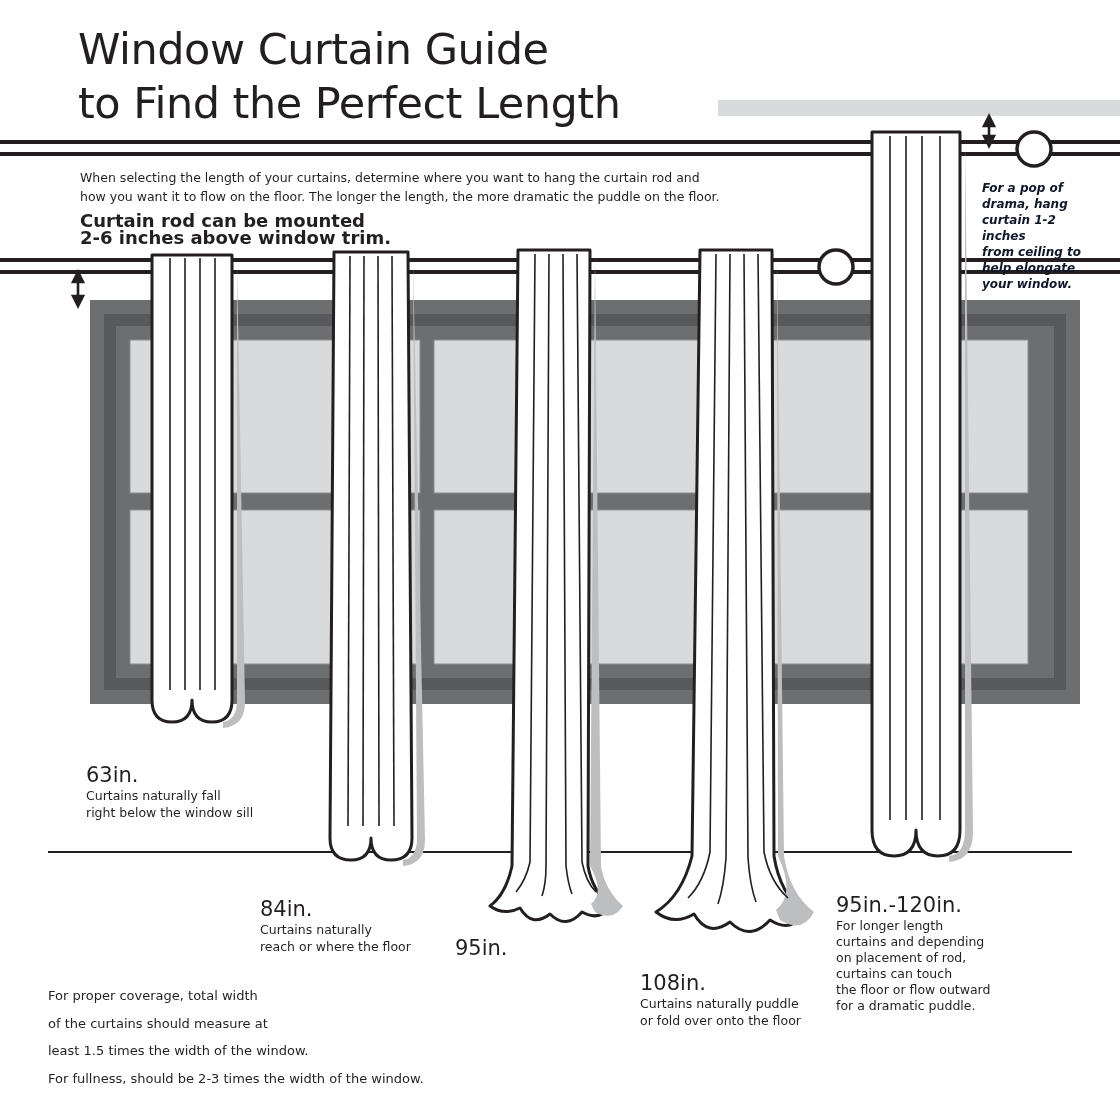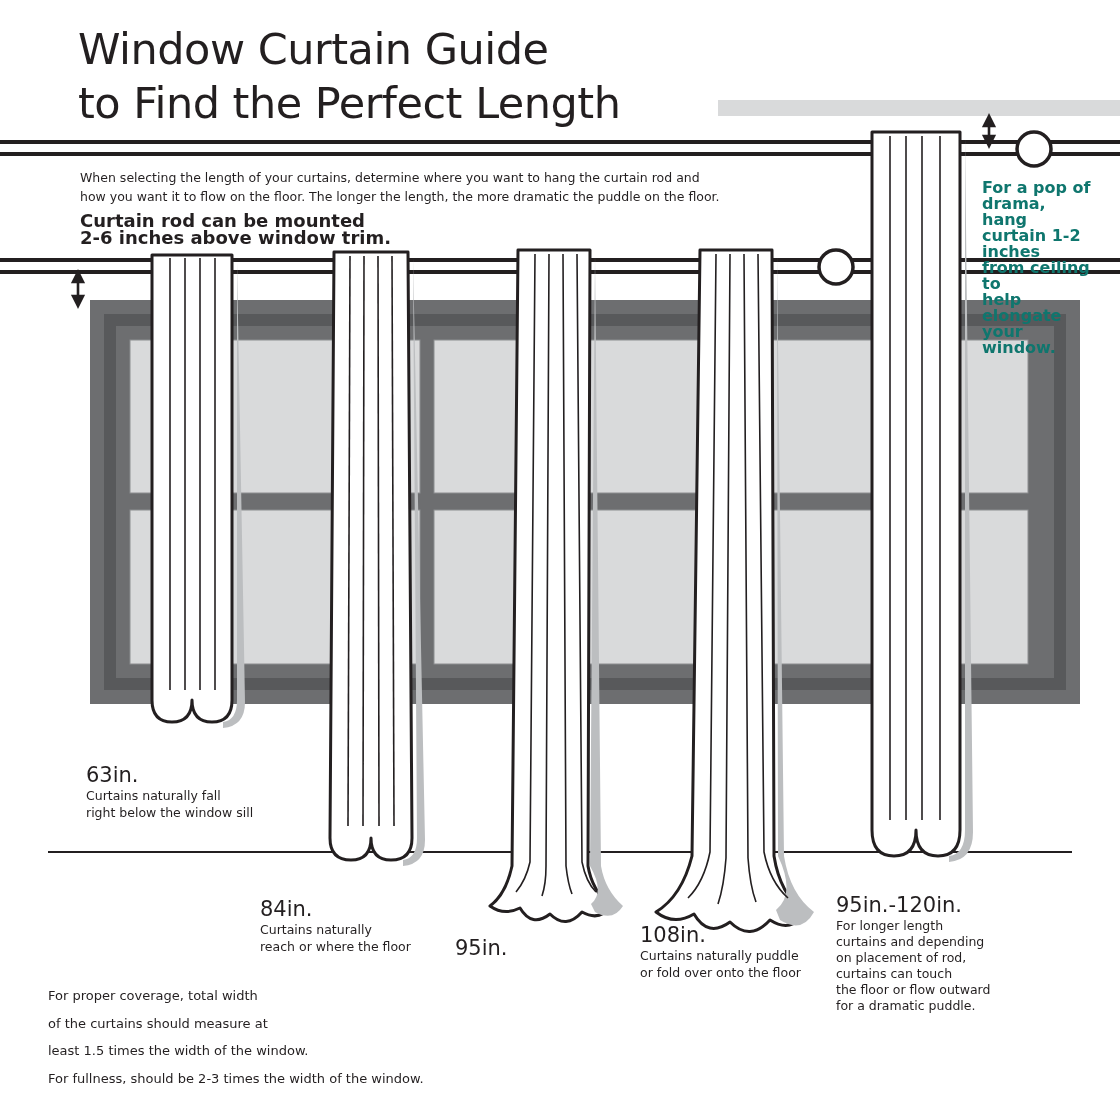--- a/index.html
+++ b/index.html
@@ -54,25 +54,26 @@
     font-size: 18px;
     line-height: 17px;
     font-weight: bold;
     color: #231f20;
     white-space: pre-line;
   }
   #ceiling-note {
     left: 982px;
     top: 180px;
     width: 112px;
-    font-size: 16px;
+    font-size: 12px;
     line-height: 16px;
     font-weight: bold;
-    color: #0f766e;
-    white-space: pre-line;
+    color: #0f172a;
+    white-space: pre-line;
+    font-style: italic;
   }
 
   
   #coverage-note {
     left: 48px;
     top: 982px;
     width: 660px;
     font-size: 13px;
     line-height: 27.5px;
     color: #231f20;
@@ -89,21 +90,21 @@
   .label-desc {
     font-size: 12.5px;
     line-height: 16.5px;
     color: #231f20;
     white-space: pre-line;
   }
 
   #label-63  { left: 86px;  top: 762px; width: 210px; }
   #label-84  { left: 260px; top: 896px; width: 220px; }
   #label-95  { left: 455px; top: 935px; width: 200px; }
-  #label-108 { left: 640px; top: 922px; width: 212px; }
+  #label-108 { left: 640px; top: 970px; width: 212px; }
   #label-120 { left: 836px; top: 892px; width: 180px; }
   #label-120 .label-desc { line-height: 16px; }
 
   svg { display: block; }
 </style>
 </head>
 <body>
 
 <div id="stage">
 

